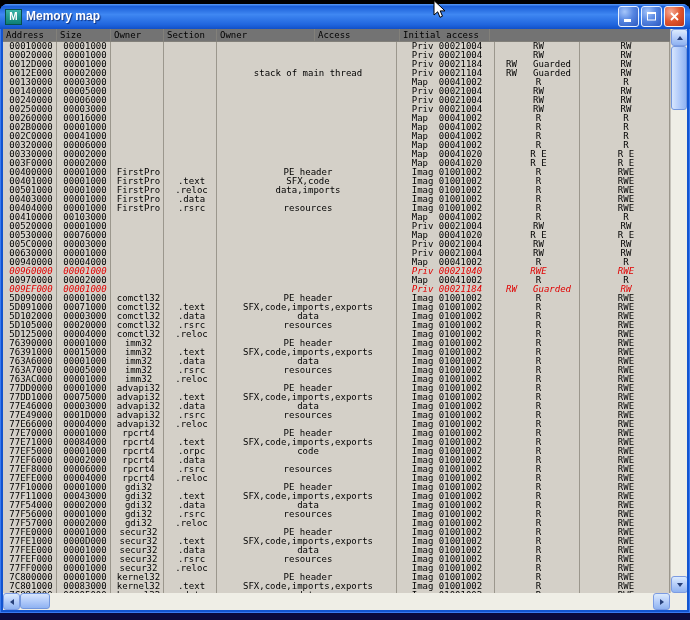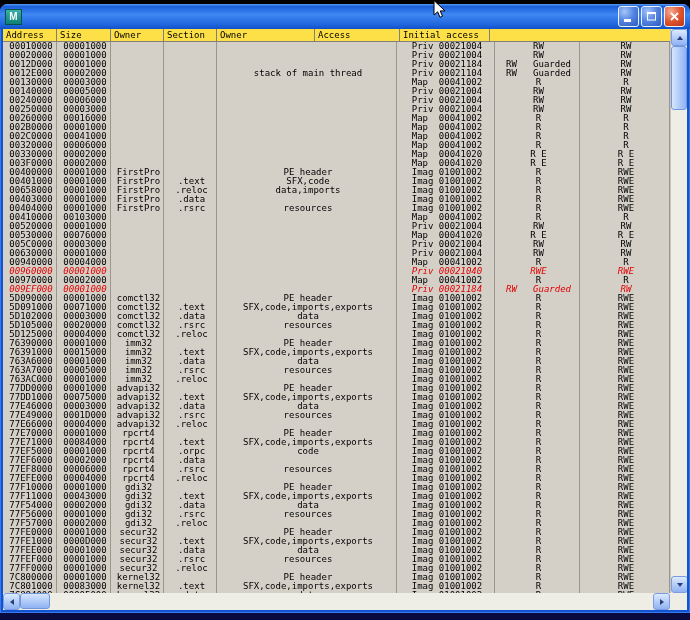--- a/index.html
+++ b/index.html
@@ -37,21 +37,21 @@
     display:flex;align-items:center;justify-content:center;
   }
   .wbtn.minb,.wbtn.maxb{background:radial-gradient(circle at 30% 25%,#a6c6fa 0%,#5787e2 45%,#2b58c0 100%);}
   .wbtn.closeb{background:radial-gradient(circle at 30% 25%,#f6ab96 0%,#e0552e 50%,#bd3518 100%);}
 
   
   .client{margin:0 3px 3px 3px;height:581px;background:#d4d0c8;display:flex;flex-direction:column;overflow:hidden;}
   .main{display:flex;flex:1;min-height:0;}
   .table{width:667px;display:flex;flex-direction:column;min-height:0;}
 
-  .header-row{height:13px;display:flex;box-sizing:border-box;border-bottom:1px solid #82807a;background:#fde047;}
+  .header-row{height:13px;display:flex;box-sizing:border-box;border-bottom:1px solid #82807a;background:#737373;}
   .rows{flex:1;overflow:hidden;text-align:center;}
   .row{display:flex;height:9px;}
   .cell{
     box-sizing:border-box;padding-left:3px;border-right:1px solid #9b978d;
     white-space:pre;overflow:hidden;font-size:9px;line-height:9px;color:#000;
   }
   .hcell{border-right:1px solid #82807a;line-height:12px;}
   .c-address{width:54px}.c-size{width:54px}.c-owner{width:53px}.c-section{width:53px}
   .c-contains{width:180px}.c-type{width:98px}.c-access{width:85px}.c-initial{width:90px}
   .row.red .cell{color:#e00000;font-style:italic;}
@@ -88,20 +88,21 @@
   .cursor{position:absolute;left:433px;top:0;z-index:99;}
 </style>
 </head>
 <body>
 
 <div class="desktop-strip"></div>
 
 <div class="window">
   <div class="titlebar">
     <div class="ticon">M</div>
+    <div class="ttext">Memory map</div>
     <div class="btns">
       <div class="wbtn minb">
         <svg width="13" height="13" viewBox="0 0 13 13">
             <rect x="2" y="9" width="7" height="3" fill="#fff"></rect>
           </svg>
       </div>
       <div class="wbtn maxb">
         <svg width="13" height="13" viewBox="0 0 13 13">
             <rect x="2" y="2" width="9" height="2" fill="#fff"></rect>
             <rect x="2.5" y="3" width="8" height="7" fill="none" stroke="#fff" stroke-width="1"></rect>
@@ -282,21 +283,21 @@
               <div class="cell c-address">00401000</div>
               <div class="cell c-size">00001000</div>
               <div class="cell c-owner">FirstPro</div>
               <div class="cell c-section">.text</div>
               <div class="cell c-contains">SFX,code</div>
               <div class="cell c-type">Imag 01001002</div>
               <div class="cell c-access">R</div>
               <div class="cell c-initial">RWE</div>
             </div>
             <div class="row">
-              <div class="cell c-address">00658000</div>
+              <div class="cell c-address">00501000</div>
               <div class="cell c-size">00001000</div>
               <div class="cell c-owner">FirstPro</div>
               <div class="cell c-section">.reloc</div>
               <div class="cell c-contains">data,imports</div>
               <div class="cell c-type">Imag 01001002</div>
               <div class="cell c-access">R</div>
               <div class="cell c-initial">RWE</div>
             </div>
             <div class="row">
               <div class="cell c-address">00403000</div>

